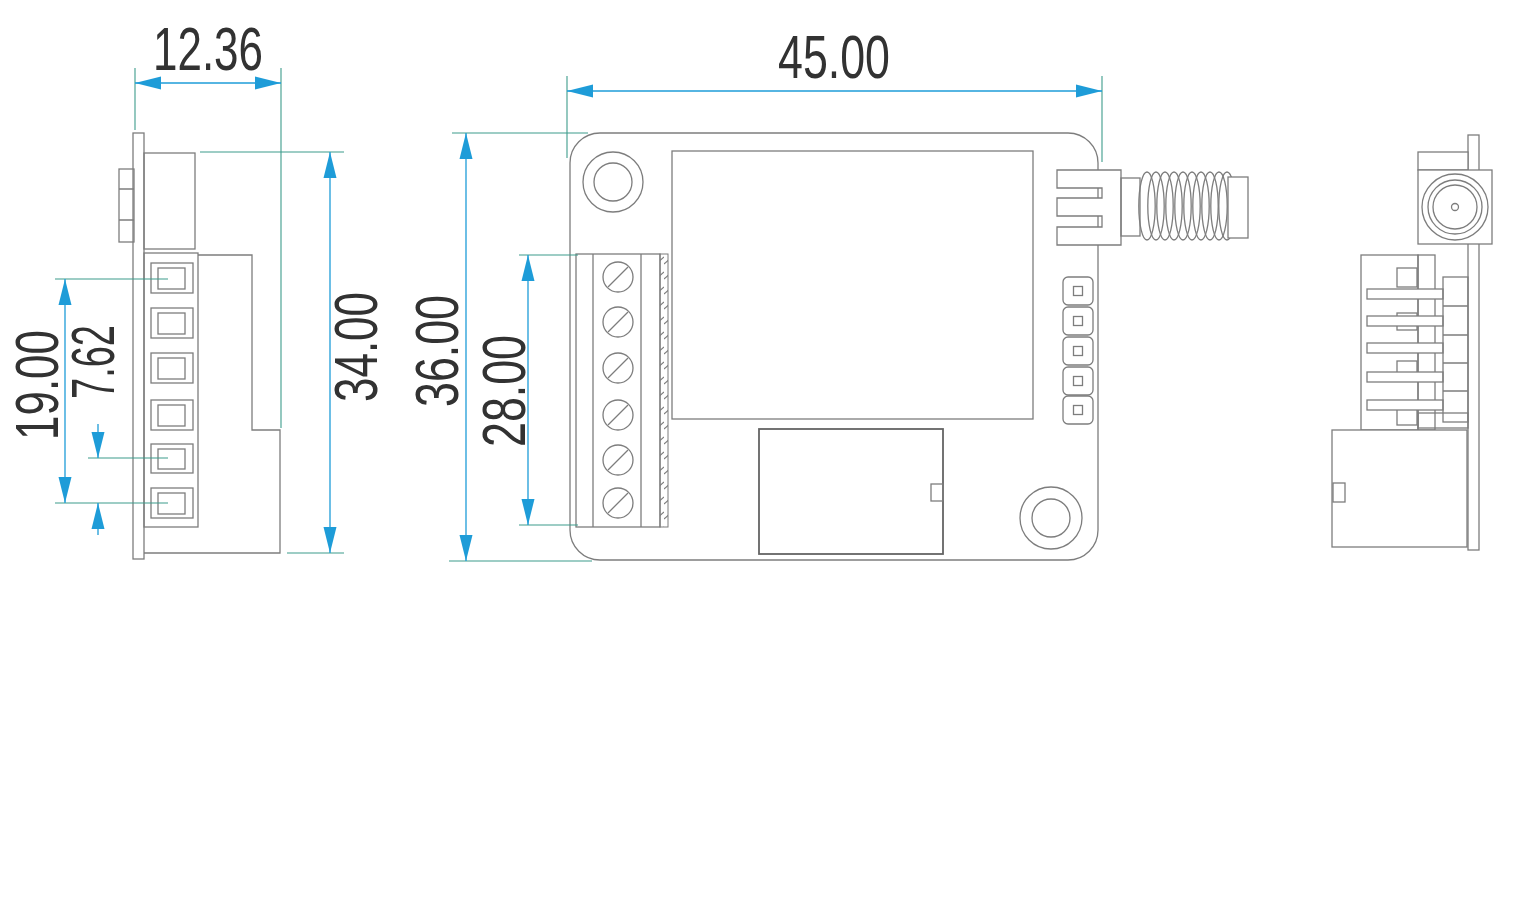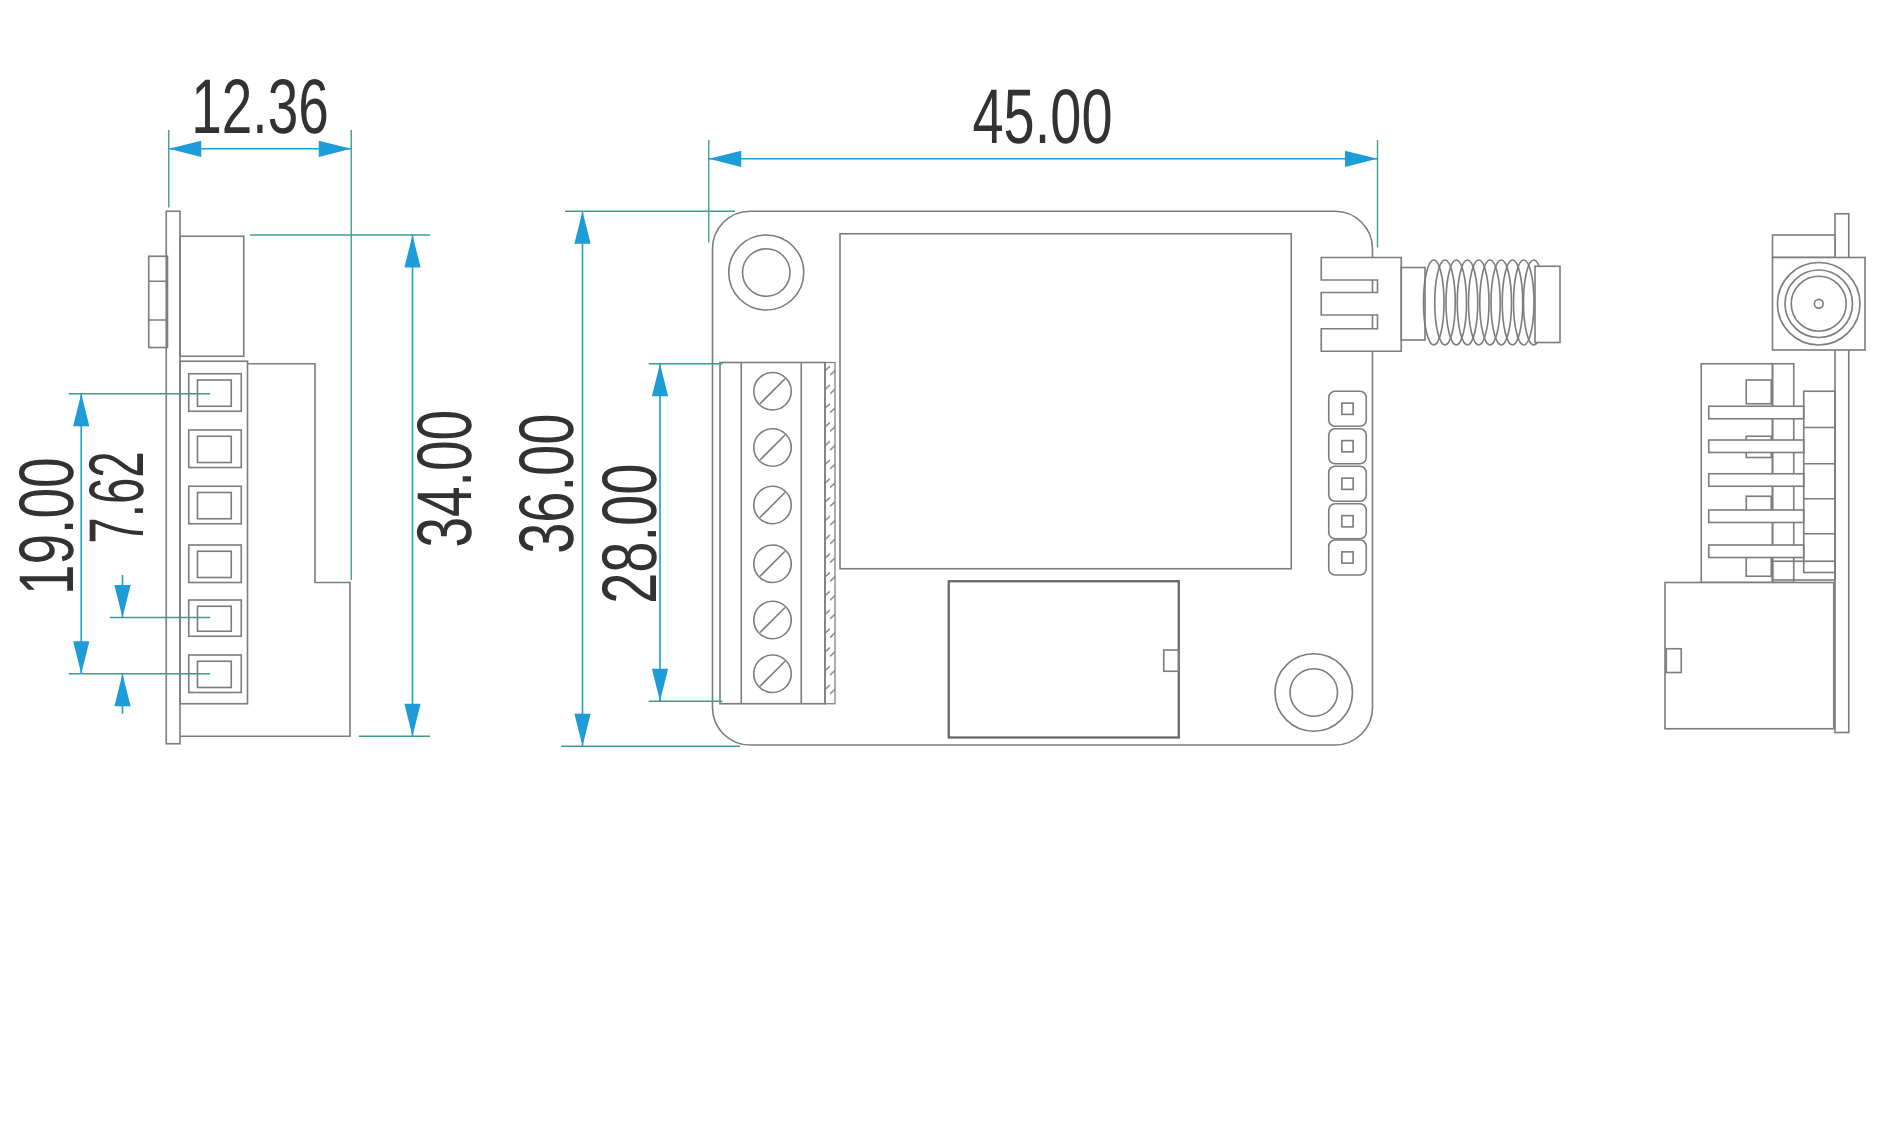--- a/index.html
+++ b/index.html
@@ -1,17 +1,17 @@
 <!DOCTYPE html>
 <html><head>
 <meta charset="utf-8">
 <style>
   html,body { margin:0; padding:0; background:#ffffff; }
   .stage { position:relative; width:1513px; height:653px; background:#fff; overflow:hidden;
-           font-family:"Liberation Sans", sans-serif;margin-top:36px; }
+           font-family:"Liberation Sans", sans-serif; }
   svg { position:absolute; left:0; top:0; }
   .ln  { fill:none; stroke:#7d7d7d; stroke-width:1.3; }
   .lnf { fill:#ffffff; stroke:#7d7d7d; stroke-width:1.3; }
   .ln2 { fill:none; stroke:#646464; stroke-width:1.8; }
   .ext { fill:none; stroke:#3d9c8b; stroke-width:1.1; }
   .dim { fill:none; stroke:#1e9cd8; stroke-width:1.3; }
   .arr { fill:#1e9cd8; stroke:none; }
   .dimtext { font-family:"Liberation Sans", sans-serif; font-size:62px; fill:#323232;
              font-weight:300; }
 </style>

